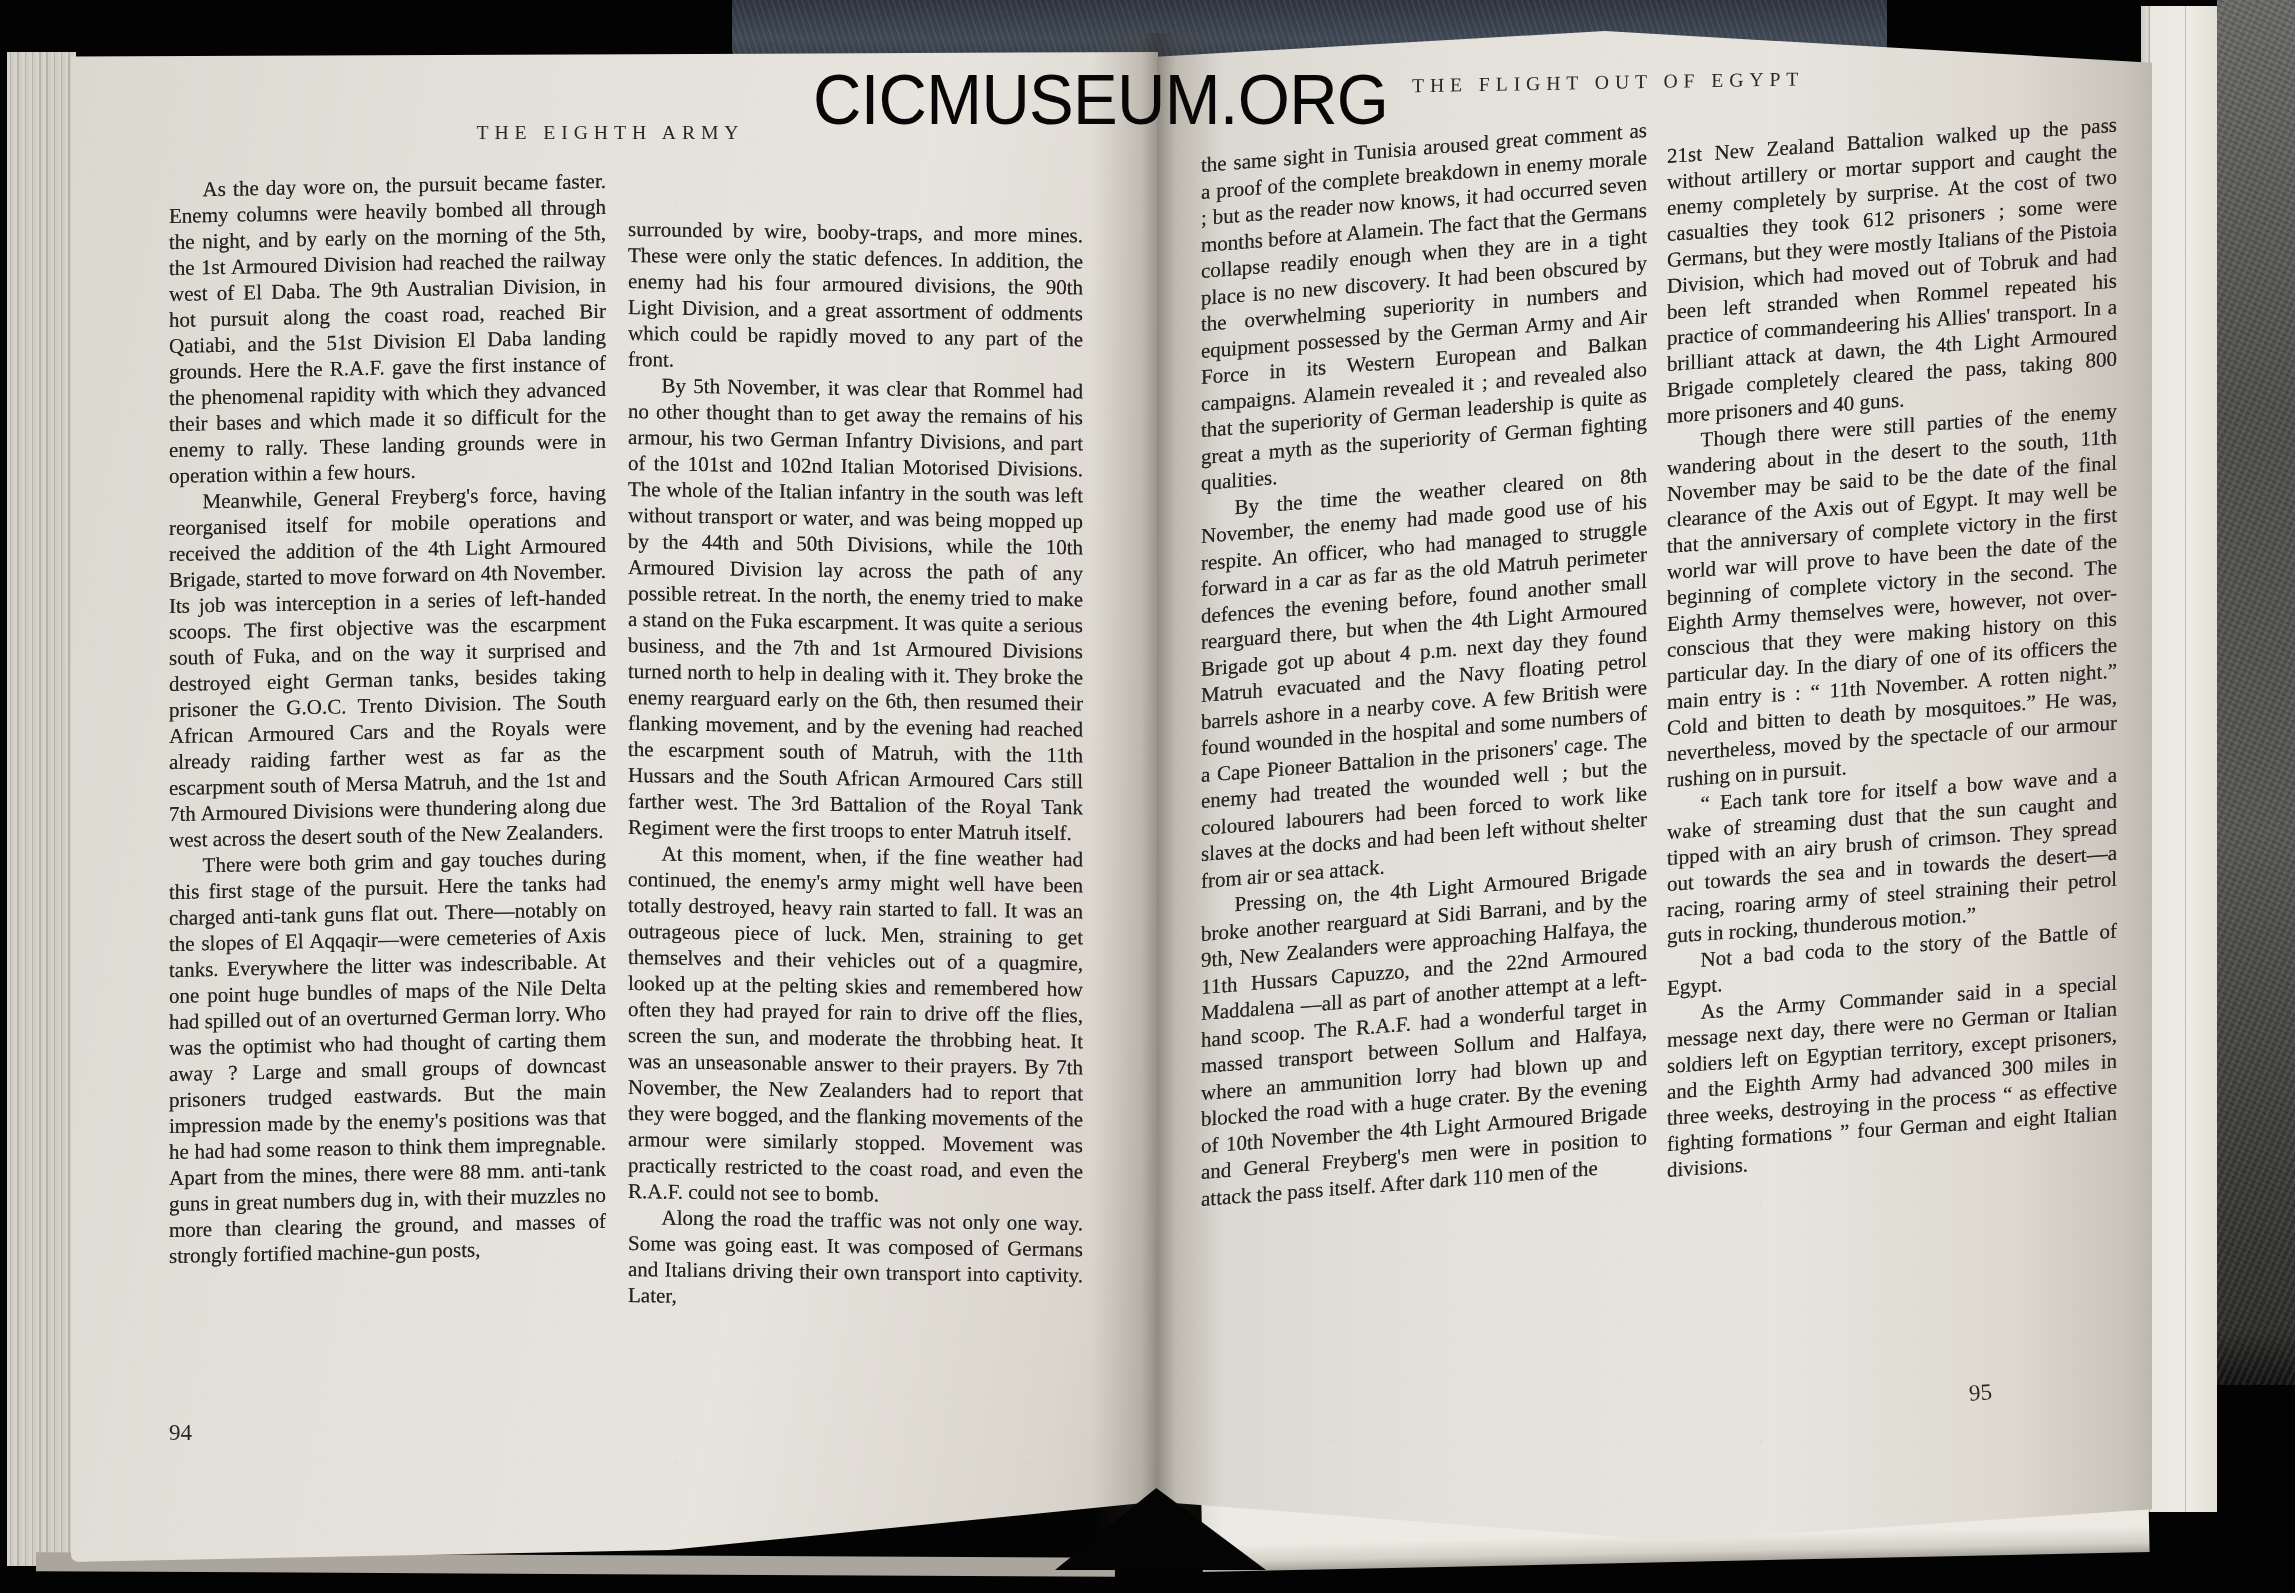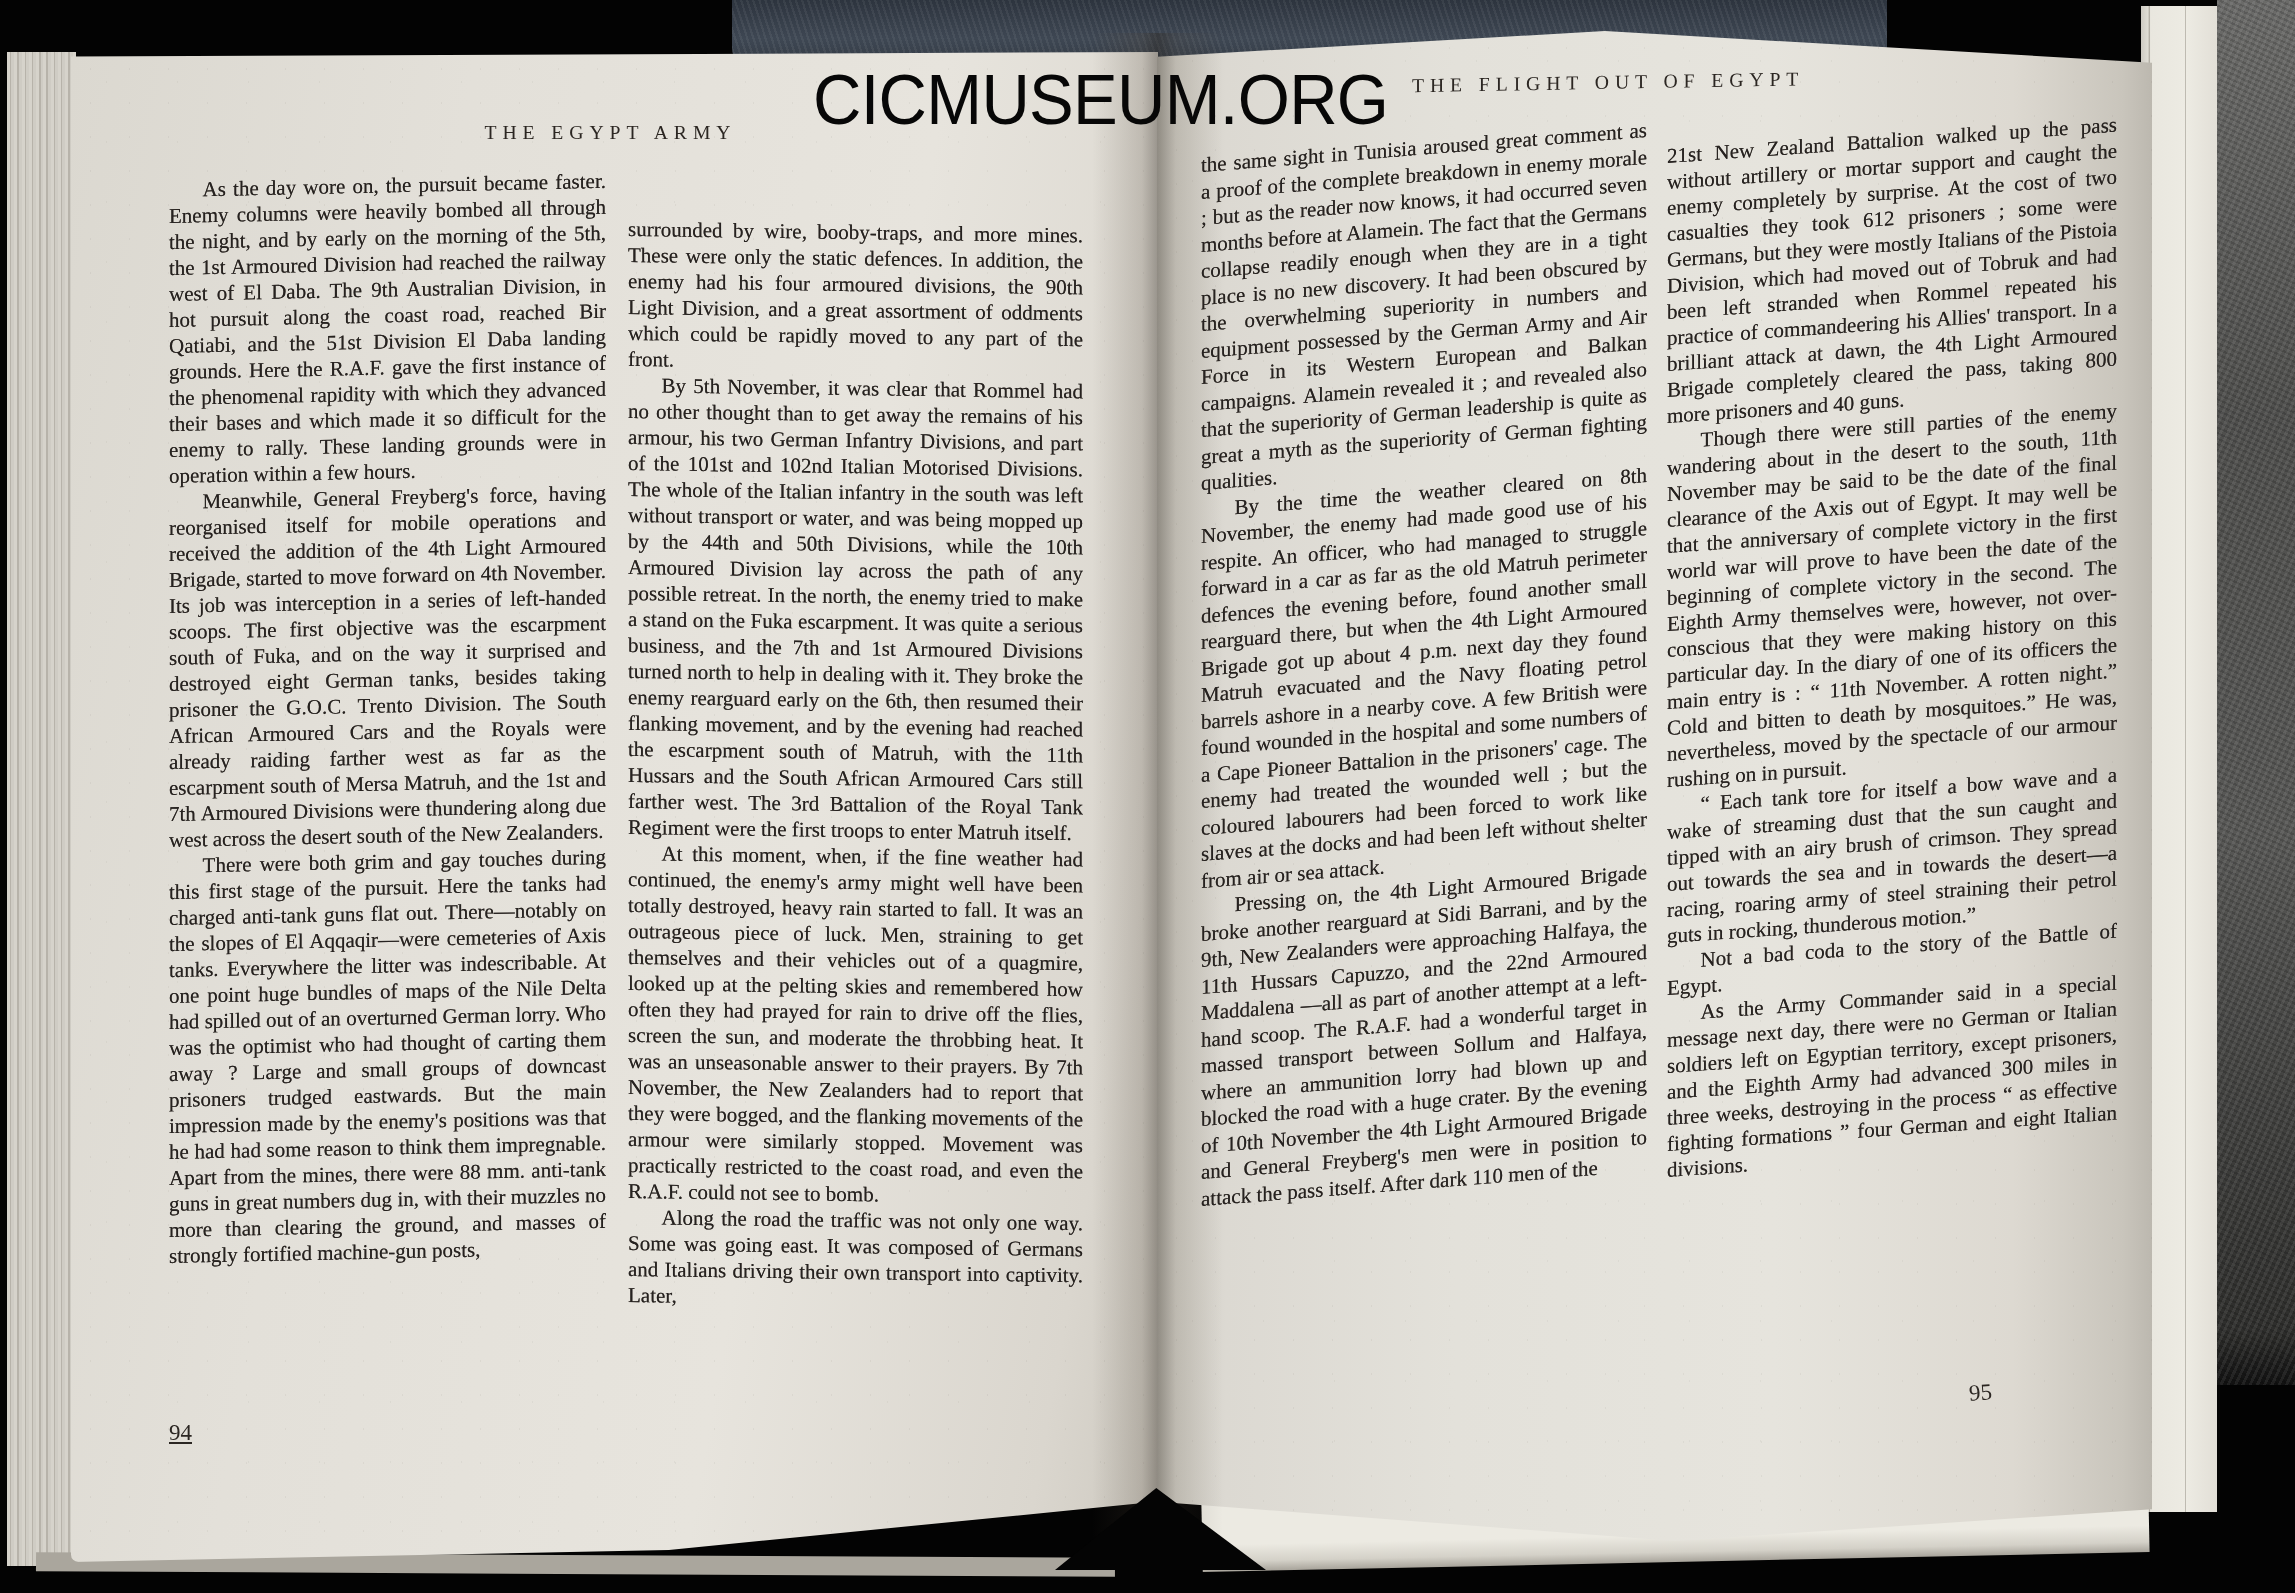--- a/index.html
+++ b/index.html
@@ -57,21 +57,21 @@
   .head-right{left:1412px;top:71px;width:372px;transform:skewY(-1deg);}
   .text-col{position:absolute;z-index:4;color:#262220;font-size:21px;line-height:26px;
     text-align:justify;text-shadow:0 0 0.5px rgba(45,38,30,.75);}
   .col-l1{left:169px;top:177px;width:437px;transform:skewY(-1.2deg);transform-origin:0 0;}
   .col-l2{left:628px;top:216px;width:455px;transform:skewY(.8deg);transform-origin:0 0;}
   .col-r1{left:1201px;top:152px;width:446px;line-height:26.5px;transform:skewY(-4.5deg);transform-origin:0 0;}
   .col-r2{left:1667px;top:143px;width:450px;line-height:26px;transform:skewY(-4deg);transform-origin:0 0;}
   .para{margin:0;}
   .para.indent{text-indent:1.6em;}
   .page-num{position:absolute;z-index:4;font-size:23px;color:#2b2622;}
-  .num-left{left:169px;top:1420px;text-decoration:underline;}
+  .num-left{left:169px;top:1420px;}
   .num-right{left:1969px;top:1380px;transform:rotate(-4deg);}
 
   
   .watermark{position:absolute;left:813px;top:61px;z-index:9;
     font-family:"Liberation Sans", sans-serif;font-size:67px;font-weight:500;
     letter-spacing:-0.7px;color:#070707;white-space:nowrap;transform:scaleY(1.04);}
 </style>
 </head>
 <body>
 
@@ -82,21 +82,21 @@
   <div class="right-stack"></div>
   <div class="left-stack"></div>
   <div class="bottom-stack-right"></div>
   <div class="bottom-stack-left"></div>
 
   <div class="page page-left"></div>
   <div class="page page-right"></div>
   <div class="gutter-shadow"></div>
   <div class="bottom-notch"></div>
 
-  <div class="running-head head-left">THE EGYPT ARMY</div>
+  <div class="running-head head-left">THE EIGHTH ARMY</div>
   <div class="text-col col-l1">
       <p class="para indent">As the day wore on, the pursuit became faster.  Enemy columns were heavily bombed all through the night, and by early on the morning of the 5th, the 1st Armoured Division had reached the railway west of El Daba.  The 9th Australian Division, in hot pursuit along the coast road, reached Bir Qatiabi, and the 51st Division El Daba landing grounds.  Here the R.A.F. gave the first instance of the phenomenal rapidity with which they advanced their bases and which made it so difficult for the enemy to rally.  These landing grounds were in operation within a few hours.</p>
       <p class="para indent">Meanwhile, General Freyberg's force, having reorganised itself for mobile operations and received the addition of the 4th Light Armoured Brigade, started to move forward on 4th November.  Its job was interception in a series of left-handed scoops.  The first objective was the escarpment south of Fuka, and on the way it surprised and destroyed eight German tanks, besides taking prisoner the G.O.C. Trento Division.  The South African Armoured Cars and the Royals were already raiding farther west as far as the escarpment south of Mersa Matruh, and the 1st and 7th Armoured Divisions were thundering along due west across the desert south of the New Zealanders.</p>
       <p class="para indent">There were both grim and gay touches during this first stage of the pursuit.  Here the tanks had charged anti-tank guns flat out. There—notably on the slopes of El Aqqaqir—were cemeteries of Axis tanks.  Everywhere the litter was indescribable.  At one point huge bundles of maps of the Nile Delta had spilled out of an overturned German lorry. Who was the optimist who had thought of carting them away ?  Large and small groups of downcast prisoners trudged eastwards. But the main impression made by the enemy's positions was that he had had some reason to think them impregnable.  Apart from the mines, there were 88 mm. anti-tank guns in great numbers dug in, with their muzzles no more than clearing the ground, and masses of strongly fortified machine-gun posts,</p>
     </div>
   <div class="text-col col-l2">
       <p class="para">surrounded by wire, booby-traps, and more mines.  These were only the static defences. In addition, the enemy had his four armoured divisions, the 90th Light Division, and a great assortment of oddments which could be rapidly moved to any part of the front.</p>
       <p class="para indent">By 5th November, it was clear that Rommel had no other thought than to get away the remains of his armour, his two German Infantry Divisions, and part of the 101st and 102nd Italian Motorised Divisions.  The whole of the Italian infantry in the south was left without transport or water, and was being mopped up by the 44th and 50th Divisions, while the 10th Armoured Division lay across the path of any possible retreat.  In the north, the enemy tried to make a stand on the Fuka escarpment.  It was quite a serious business, and the 7th and 1st Armoured Divisions turned north to help in dealing with it.  They broke the enemy rearguard early on the 6th, then resumed their flanking movement, and by the evening had reached the escarpment south of Matruh, with the 11th Hussars and the South African Armoured Cars still farther west.  The 3rd Battalion of the Royal Tank Regiment were the first troops to enter Matruh itself.</p>
       <p class="para indent">At this moment, when, if the fine weather had continued, the enemy's army might well have been totally destroyed, heavy rain started to fall.  It was an outrageous piece of luck. Men, straining to get themselves and their vehicles out of a quagmire, looked up at the pelting skies and remembered how often they had prayed for rain to drive off the flies, screen the sun, and moderate the throbbing heat.  It was an unseasonable answer to their prayers.  By 7th November, the New Zealanders had to report that they were bogged, and the flanking movements of the armour were similarly stopped.  Movement was practically restricted to the coast road, and even the R.A.F. could not see to bomb.</p>
       <p class="para indent">Along the road the traffic was not only one way.  Some was going east.  It was composed of Germans and Italians driving their own transport into captivity.  Later,</p>

